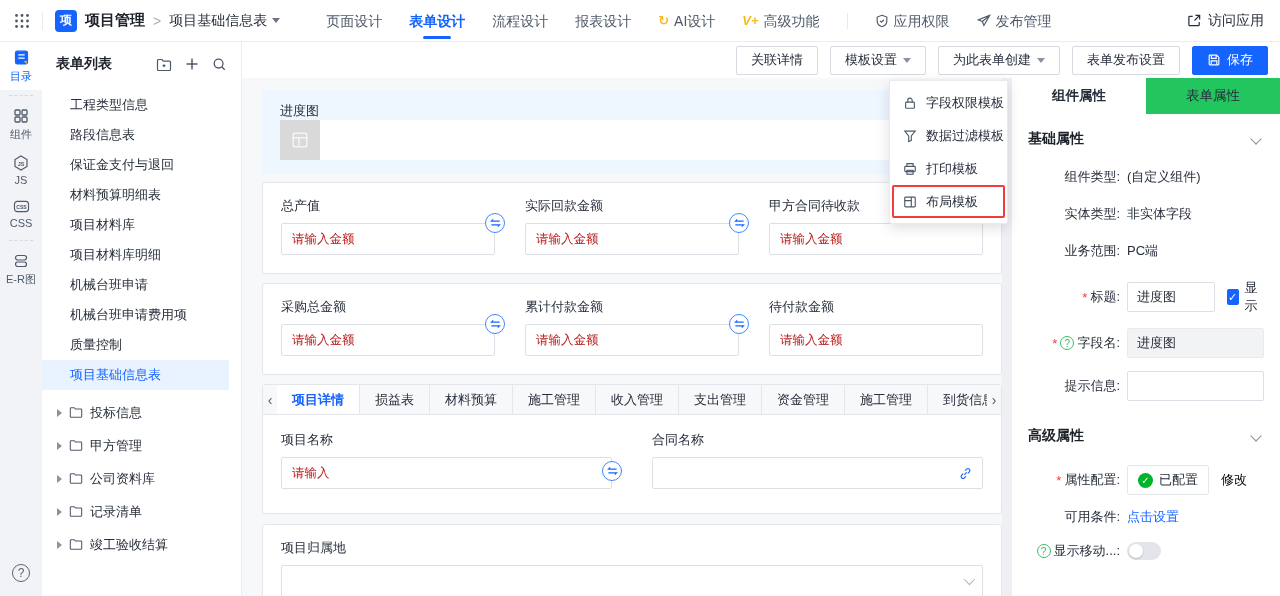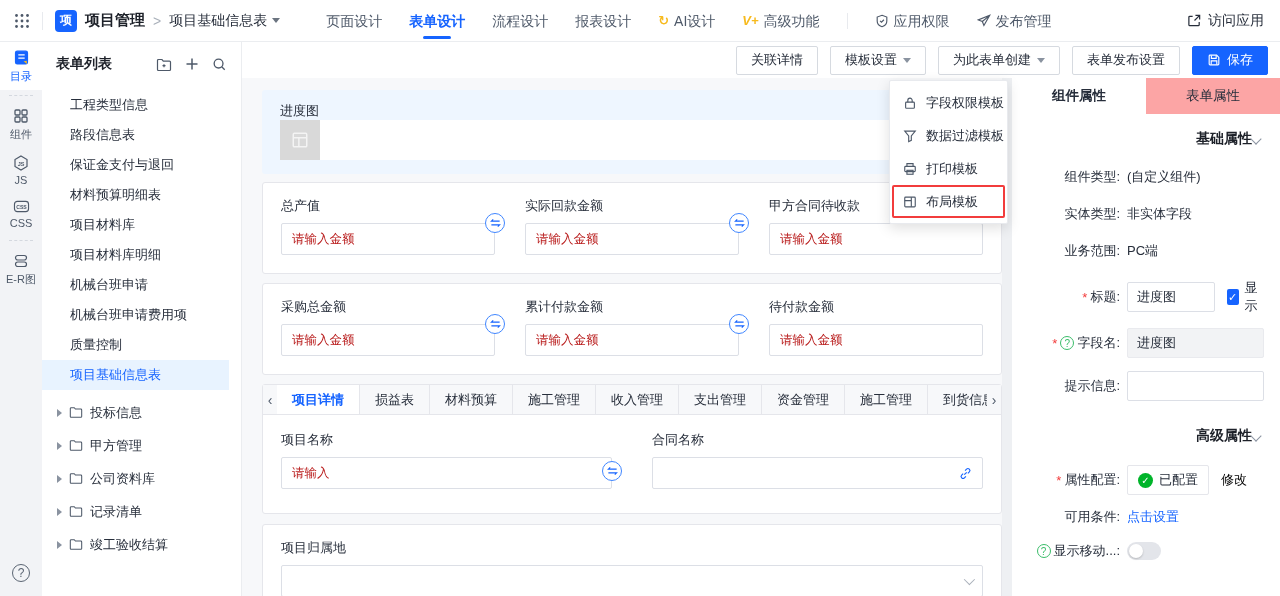--- a/index.html
+++ b/index.html
@@ -85,26 +85,26 @@
   .ctab { flex-shrink:0; padding:0 15px; line-height:29px; font-size:13px; color:#272e3b; border-right:1px solid #e5e6eb; cursor:pointer; white-space:nowrap; }
   .ctab.act { background:#fff; color:#1664ff; font-weight:bold; border-left:1px solid #e5e6eb; margin-left:-1px; }
   .tabbody { padding:16px 18px 24px; }
 
   .lastblk { padding-bottom:40px; margin-bottom:0; }
   .sel-chev { margin-left:auto; width:8px; height:8px; border-right:1.5px solid #a9b0ba; border-bottom:1.5px solid #a9b0ba; transform:rotate(45deg) translateY(-2px); }
 
   
   .gapcol { width:10px; background:#eef0f3; flex-shrink:0; }
   .insp { width:268px; background:#fff; flex-shrink:0; overflow:hidden; display:flex; flex-direction:column; }
-  .itabs { display:flex; background:#fca5a5; height:36px; flex-shrink:0; }
+  .itabs { display:flex; background:#22c55e; height:36px; flex-shrink:0; }
   .itab { flex:1; display:flex; align-items:center; justify-content:center; font-size:13.5px; color:#272e3b; cursor:pointer; }
   .itab.act { background:#fff; font-weight:bold; }
   .ibody { padding:16px 16px 0; overflow:hidden; }
   .isec { display:flex; align-items:center; margin-bottom:20px; }
-  .isec-t { font-size:14px; font-weight:bold; color:#1d2129; flex:1;text-align:right; }
+  .isec-t { font-size:14px; font-weight:bold; color:#1d2129; flex:1; }
   .chev-d { width:8px; height:8px; border-right:1.5px solid #8a93a0; border-bottom:1.5px solid #8a93a0; transform:rotate(45deg); margin-right:4px; cursor:pointer;}
   .irow { display:flex; align-items:center; margin-bottom:19px; }
   .irow-inp { margin-bottom:13px; }
   .ilabel { width:92px; flex-shrink:0; display:flex; align-items:center; justify-content:flex-end; gap:3px; color:#272e3b; white-space:nowrap; }
   .ival { margin-left:7px; color:#272e3b; }
   .req { color:#f23c3c; }
   .helpc { width:14px; height:14px; border-radius:50%; border:1px solid #3bbd6a; color:#3bbd6a; font-size:10px; display:flex; align-items:center; justify-content:center; flex-shrink:0;}
   .iinp { margin-left:7px; height:30px; border:1px solid #dcdfe6; border-radius:2px; display:flex; align-items:center; padding:0 9px; font-size:13px; background:#fff; }
   .iinp.w-s { width:110px; } .iinp.w-l { width:146px; }
   .iinp.dis { background:#f2f3f5; border-color:#e9eaee; }

